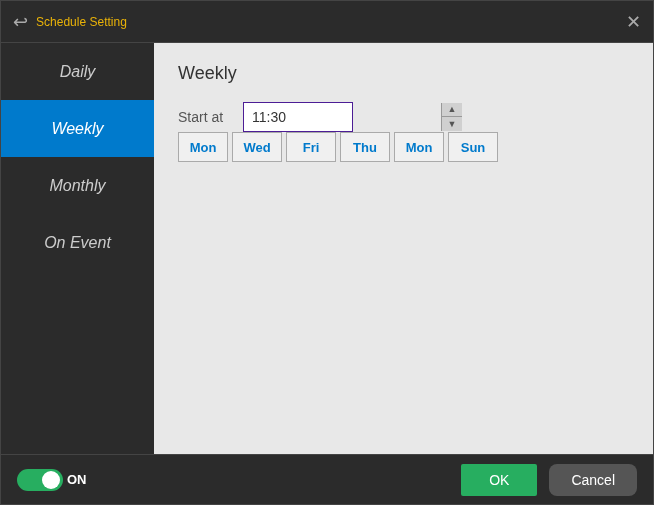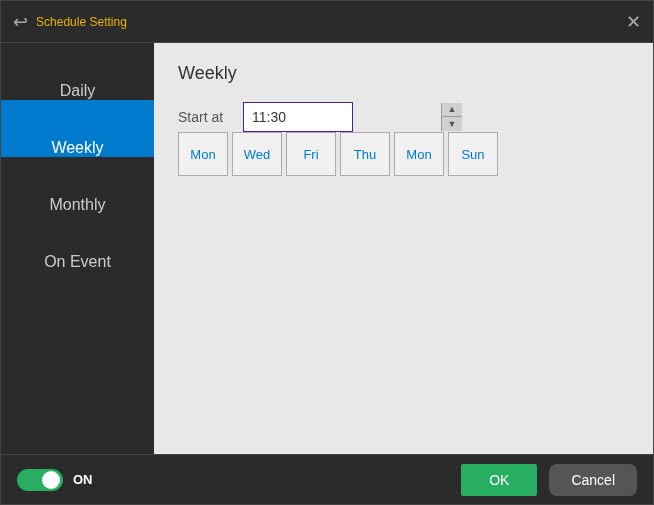--- a/index.html
+++ b/index.html
@@ -55,25 +55,26 @@
     .sidebar {
       width: 153px;
       background: #2b2b2b;
       display: flex;
       flex-direction: column;
       flex-shrink: 0;
     }
     .sidebar-item {
       height: 57px;
       display: flex;
-      align-items: flex-end;
+      align-items: center;
       justify-content: center;
       font-size: 16px;
       color: #ccc;
       cursor: pointer;
+      font-style: italic;
     }
     .sidebar-item.active {
       background: #007acc;
       color: #fff;
     }
     .content-area {
       flex: 1;
       background: #e8e8e8;
       padding: 20px 24px;
       display: flex;
@@ -129,44 +130,44 @@
       line-height: 1;
     }
     .spin-btn-up { border-bottom: 1px solid #999; }
     .days-row {
       display: flex;
       gap: 4px;
       flex-wrap: wrap;
     }
     .day-btn {
       width: 50px;
-      height: 44px;
+      height: 30px;
       border: 1px solid #aaa;
       background: #f0f0f0;
       color: #007acc;
       font-size: 13px;
       cursor: pointer;
       display: flex;
       align-items: center;
       justify-content: center;
+      font-weight: bold;
     }
     .dialog-footer {
       display: flex;
       align-items: center;
       justify-content: space-between;
       padding: 8px 16px;
       background: #2b2b2b;
       border-top: 1px solid #444;
       flex-shrink: 0;
       height: 50px;
     }
     .toggle-wrapper {
       display: flex;
       align-items: center;
-      gap: 6px;
     }
     .toggle-track {
       width: 46px;
       height: 22px;
       background: #27ae60;
       border-radius: 11px;
       position: relative;
       cursor: pointer;
       display: flex;
       align-items: center;

